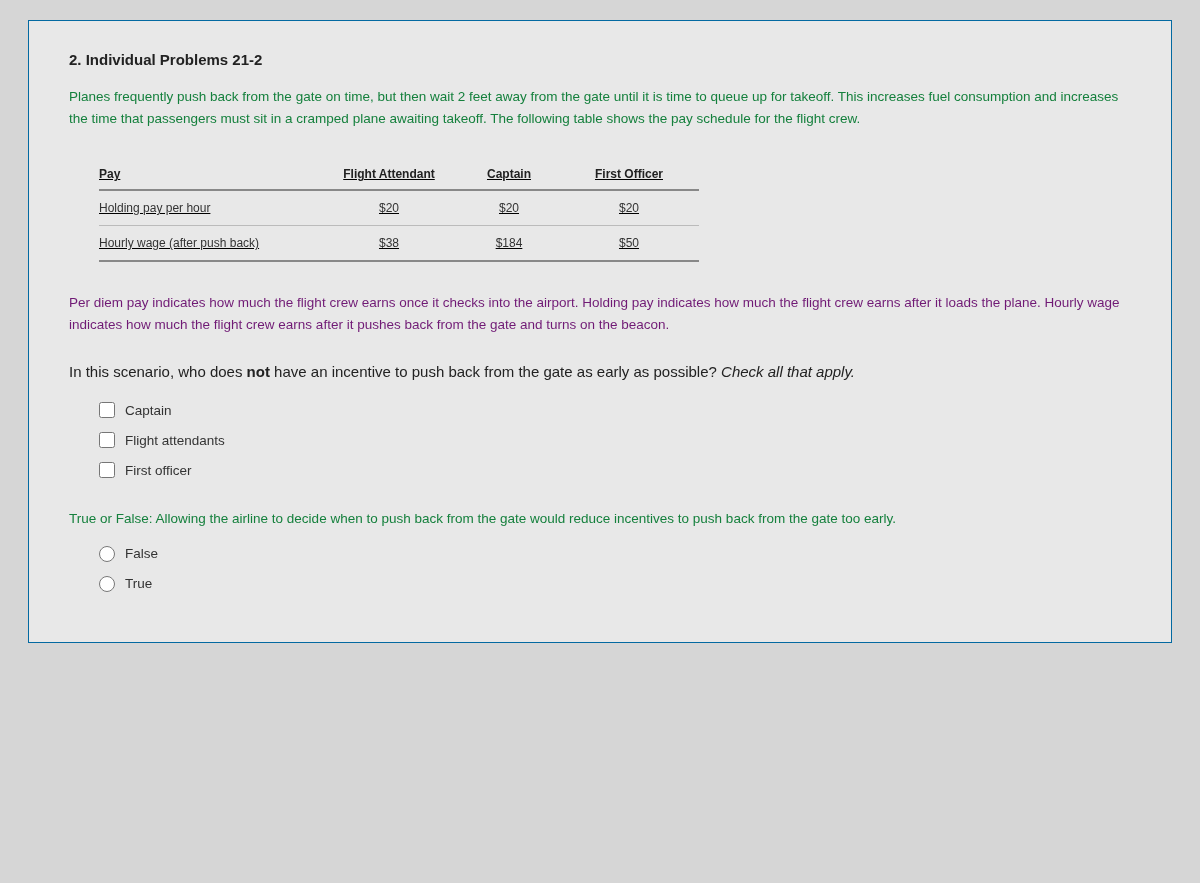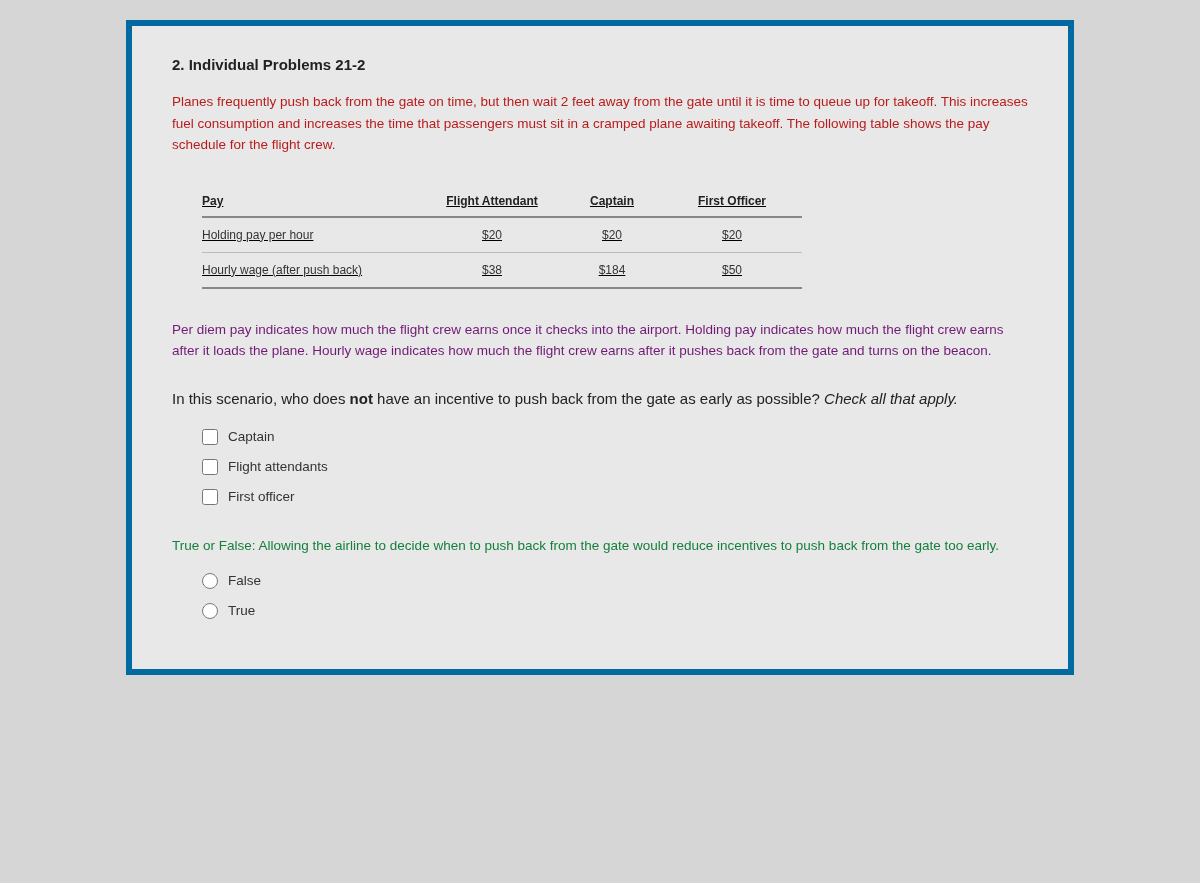--- a/index.html
+++ b/index.html
@@ -14,35 +14,35 @@
       width: 1200px;
       min-height: 883px;
       display: flex;
       align-items: flex-start;
       justify-content: center;
       padding: 20px;
     }
 
     .page-container {
       background-color: #e8e8e8;
-      width: 948px;
+      width: 1144px;
       padding: 30px 40px;
-      border: 6px solid #0369a1;
+      border: 1px solid #0369a1;
     }
 
     .problem-title {
       font-size: 15px;
       font-weight: bold;
       margin-bottom: 18px;
       color: #222;
     }
 
     .intro-text {
       font-size: 13.5px;
-      color: #b91c1c;
+      color: #15803d;
       line-height: 1.6;
       margin-bottom: 30px;
     }
 
     .table-wrapper {
       margin: 0 30px 30px 30px;
     }
 
     table {
       border-collapse: collapse;

